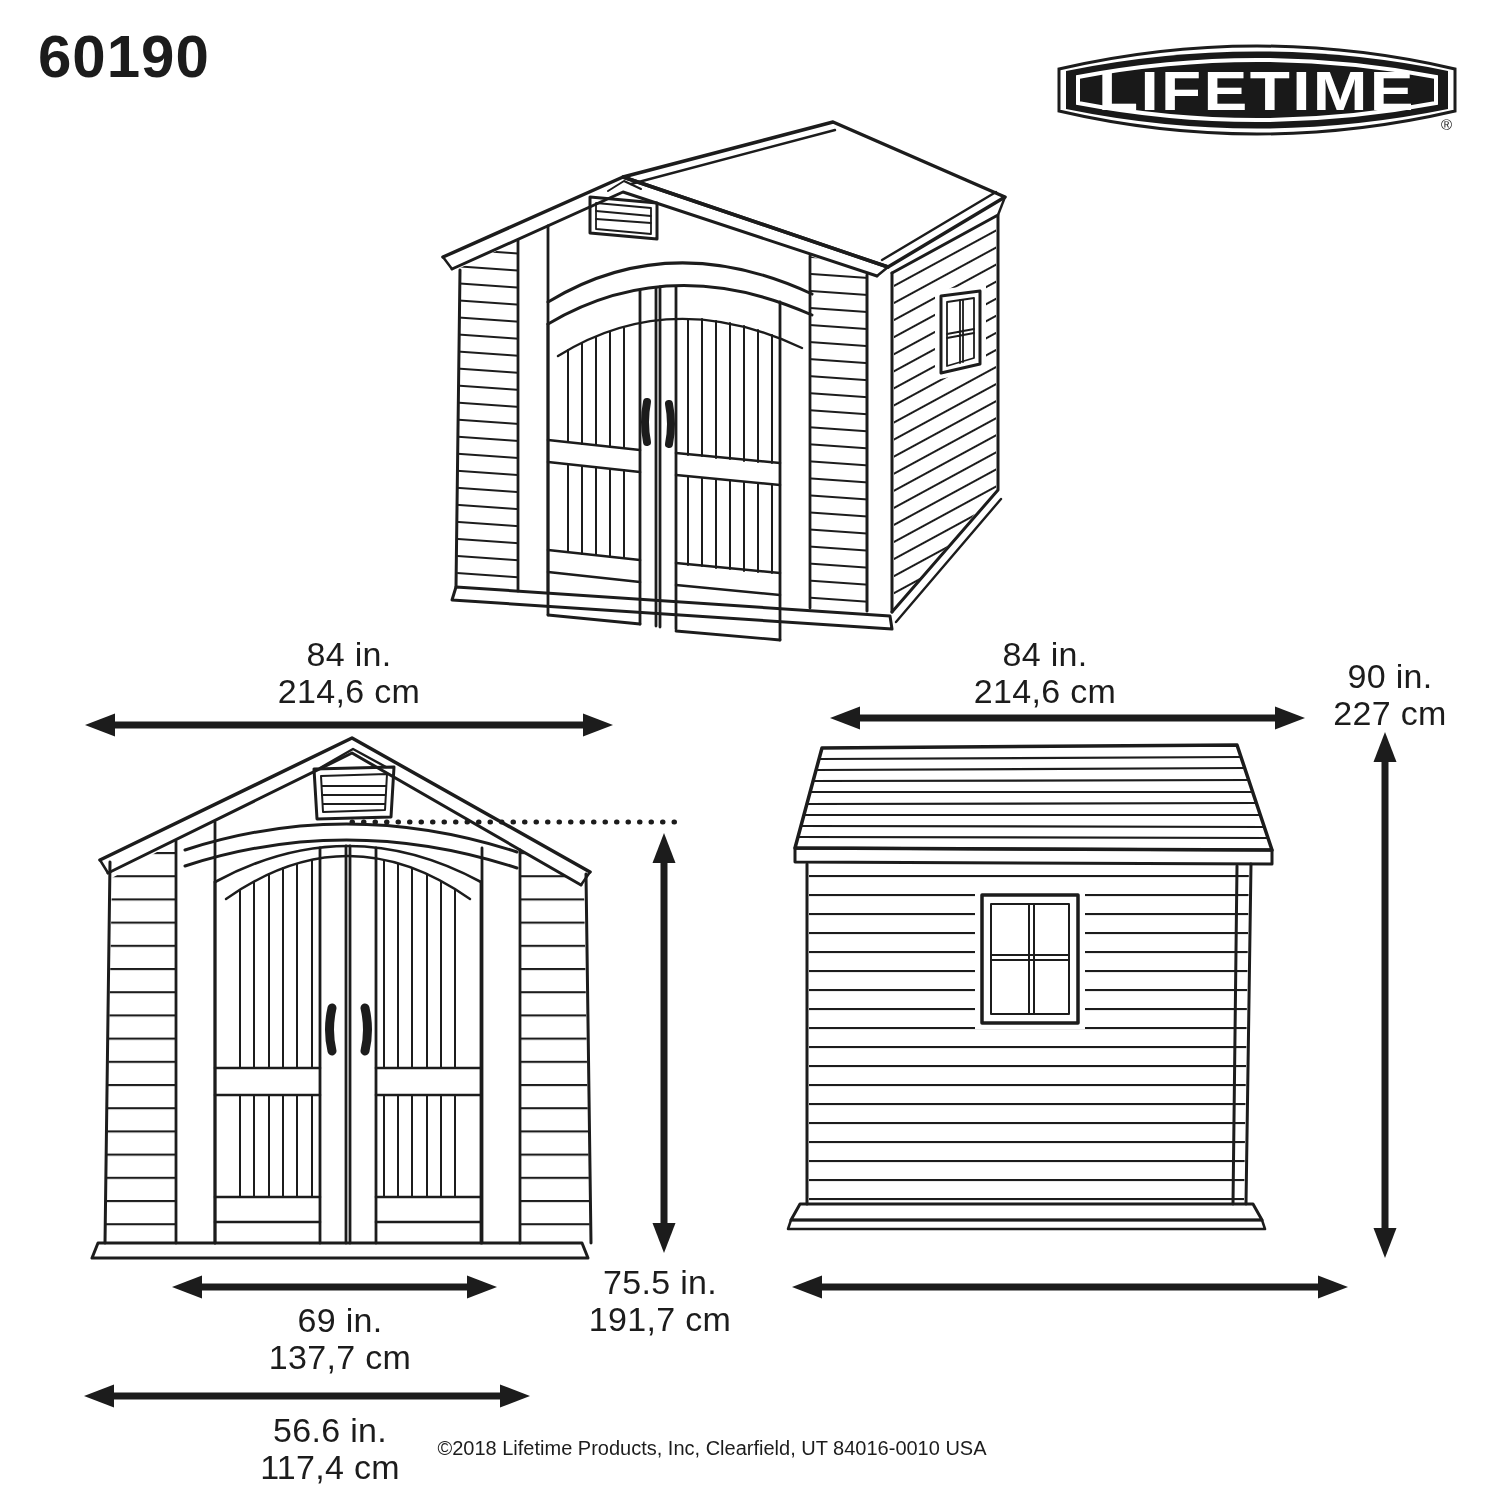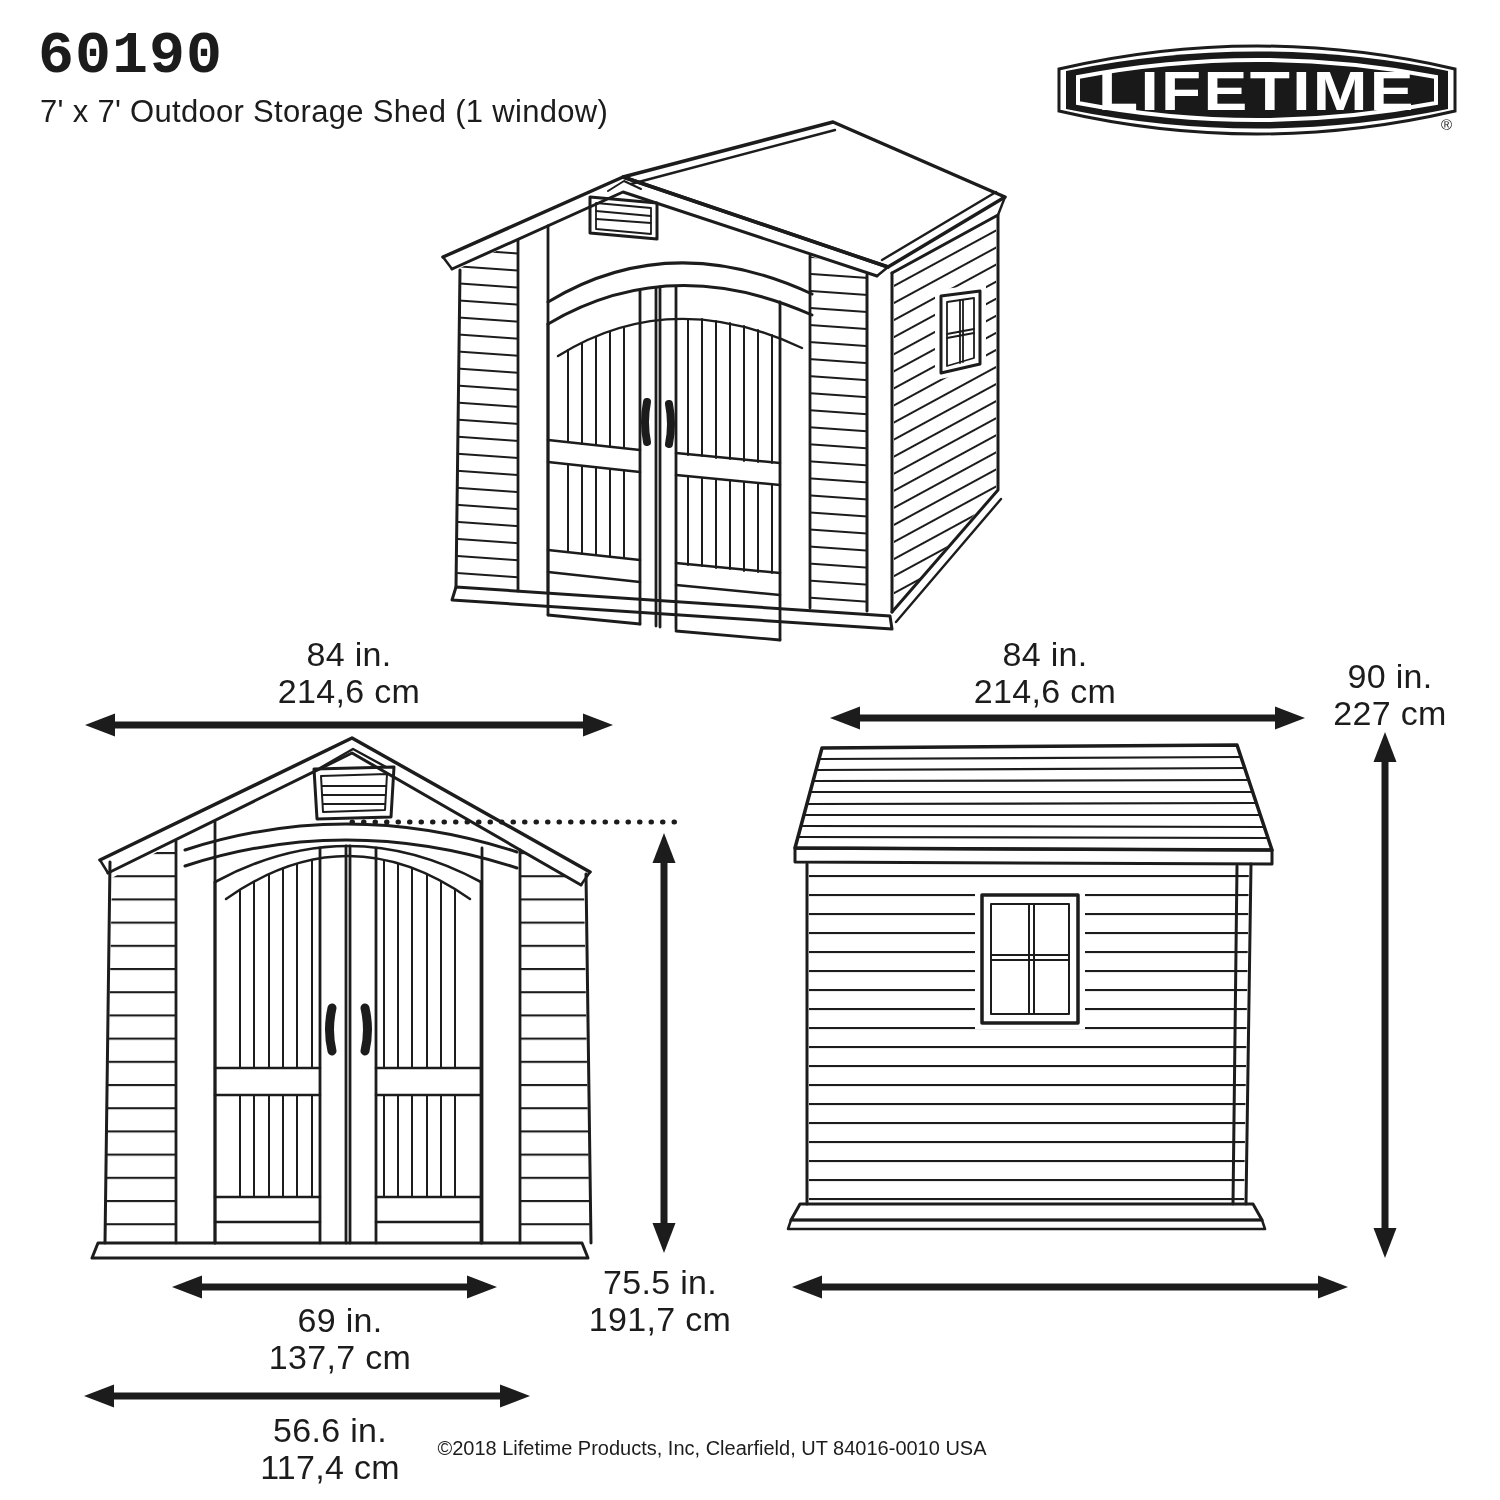--- a/index.html
+++ b/index.html
@@ -1,33 +1,32 @@
 <!DOCTYPE html>
 <html><head>
 <meta charset="utf-8">
 <style>
   html,body{margin:0;padding:0;background:#fff;}
   body{font-family:"Liberation Sans", sans-serif; color:#1c1c1c;}
   #page{position:relative;width:1500px;height:1500px;background:#fff;overflow:hidden;}
   .abs{position:absolute;}
-  #model-number{left:38px;top:22px;font-size:60px;font-weight:bold;letter-spacing:1px;font-family:Liberation Mono, monospace;}
+  #model-number{left:38px;top:22px;font-size:60px;font-weight:bold;letter-spacing:1px;}
   #product-subtitle{left:40px;top:94px;font-size:31px;letter-spacing:0.3px;}
   .dim-label{transform:translateX(-50%);text-align:center;font-size:34px;line-height:37px;letter-spacing:0.3px;white-space:nowrap;}
   #copyright-text{left:712px;top:1437px;transform:translateX(-50%);font-size:20px;white-space:nowrap;}
   #registered-mark{left:1441px;top:116px;font-size:15px;}
   svg{display:block;}
   .ln{stroke:#1c1c1c;fill:none;stroke-linecap:round;stroke-linejoin:round;}
 </style>
 </head>
 <body>
 
 <div id="page">
 
   <div class="abs" id="model-number">60190</div>
-  <div class="abs" id="product-subtitle">7' x 7' Outdoor Storage Shed (1 window)</div>
 
   <div class="abs" style="left:1056px;top:30px;">
     <svg width="402" height="122" viewBox="0 0 402 122">
       <path d="M3,39 Q201,-7 399,39 L399,81 Q201,127 3,81 Z" fill="none" stroke="#1c1c1c" stroke-width="3"></path>
       <path d="M10,41 Q201,2 392,41 L392,79 Q201,118 10,79 Z" fill="#191919" stroke="none"></path>
       <path d="M22,47 Q201,13 380,47 L380,73 Q201,107 22,73 Z" fill="none" stroke="#ffffff" stroke-width="4"></path>
       <text x="201" y="80" text-anchor="middle" font-size="56" font-weight="bold" letter-spacing="2" textLength="318" lengthAdjust="spacingAndGlyphs" fill="#ffffff">LIFETIME</text>
     </svg>
   </div>
   <div class="abs" id="registered-mark">®</div>

